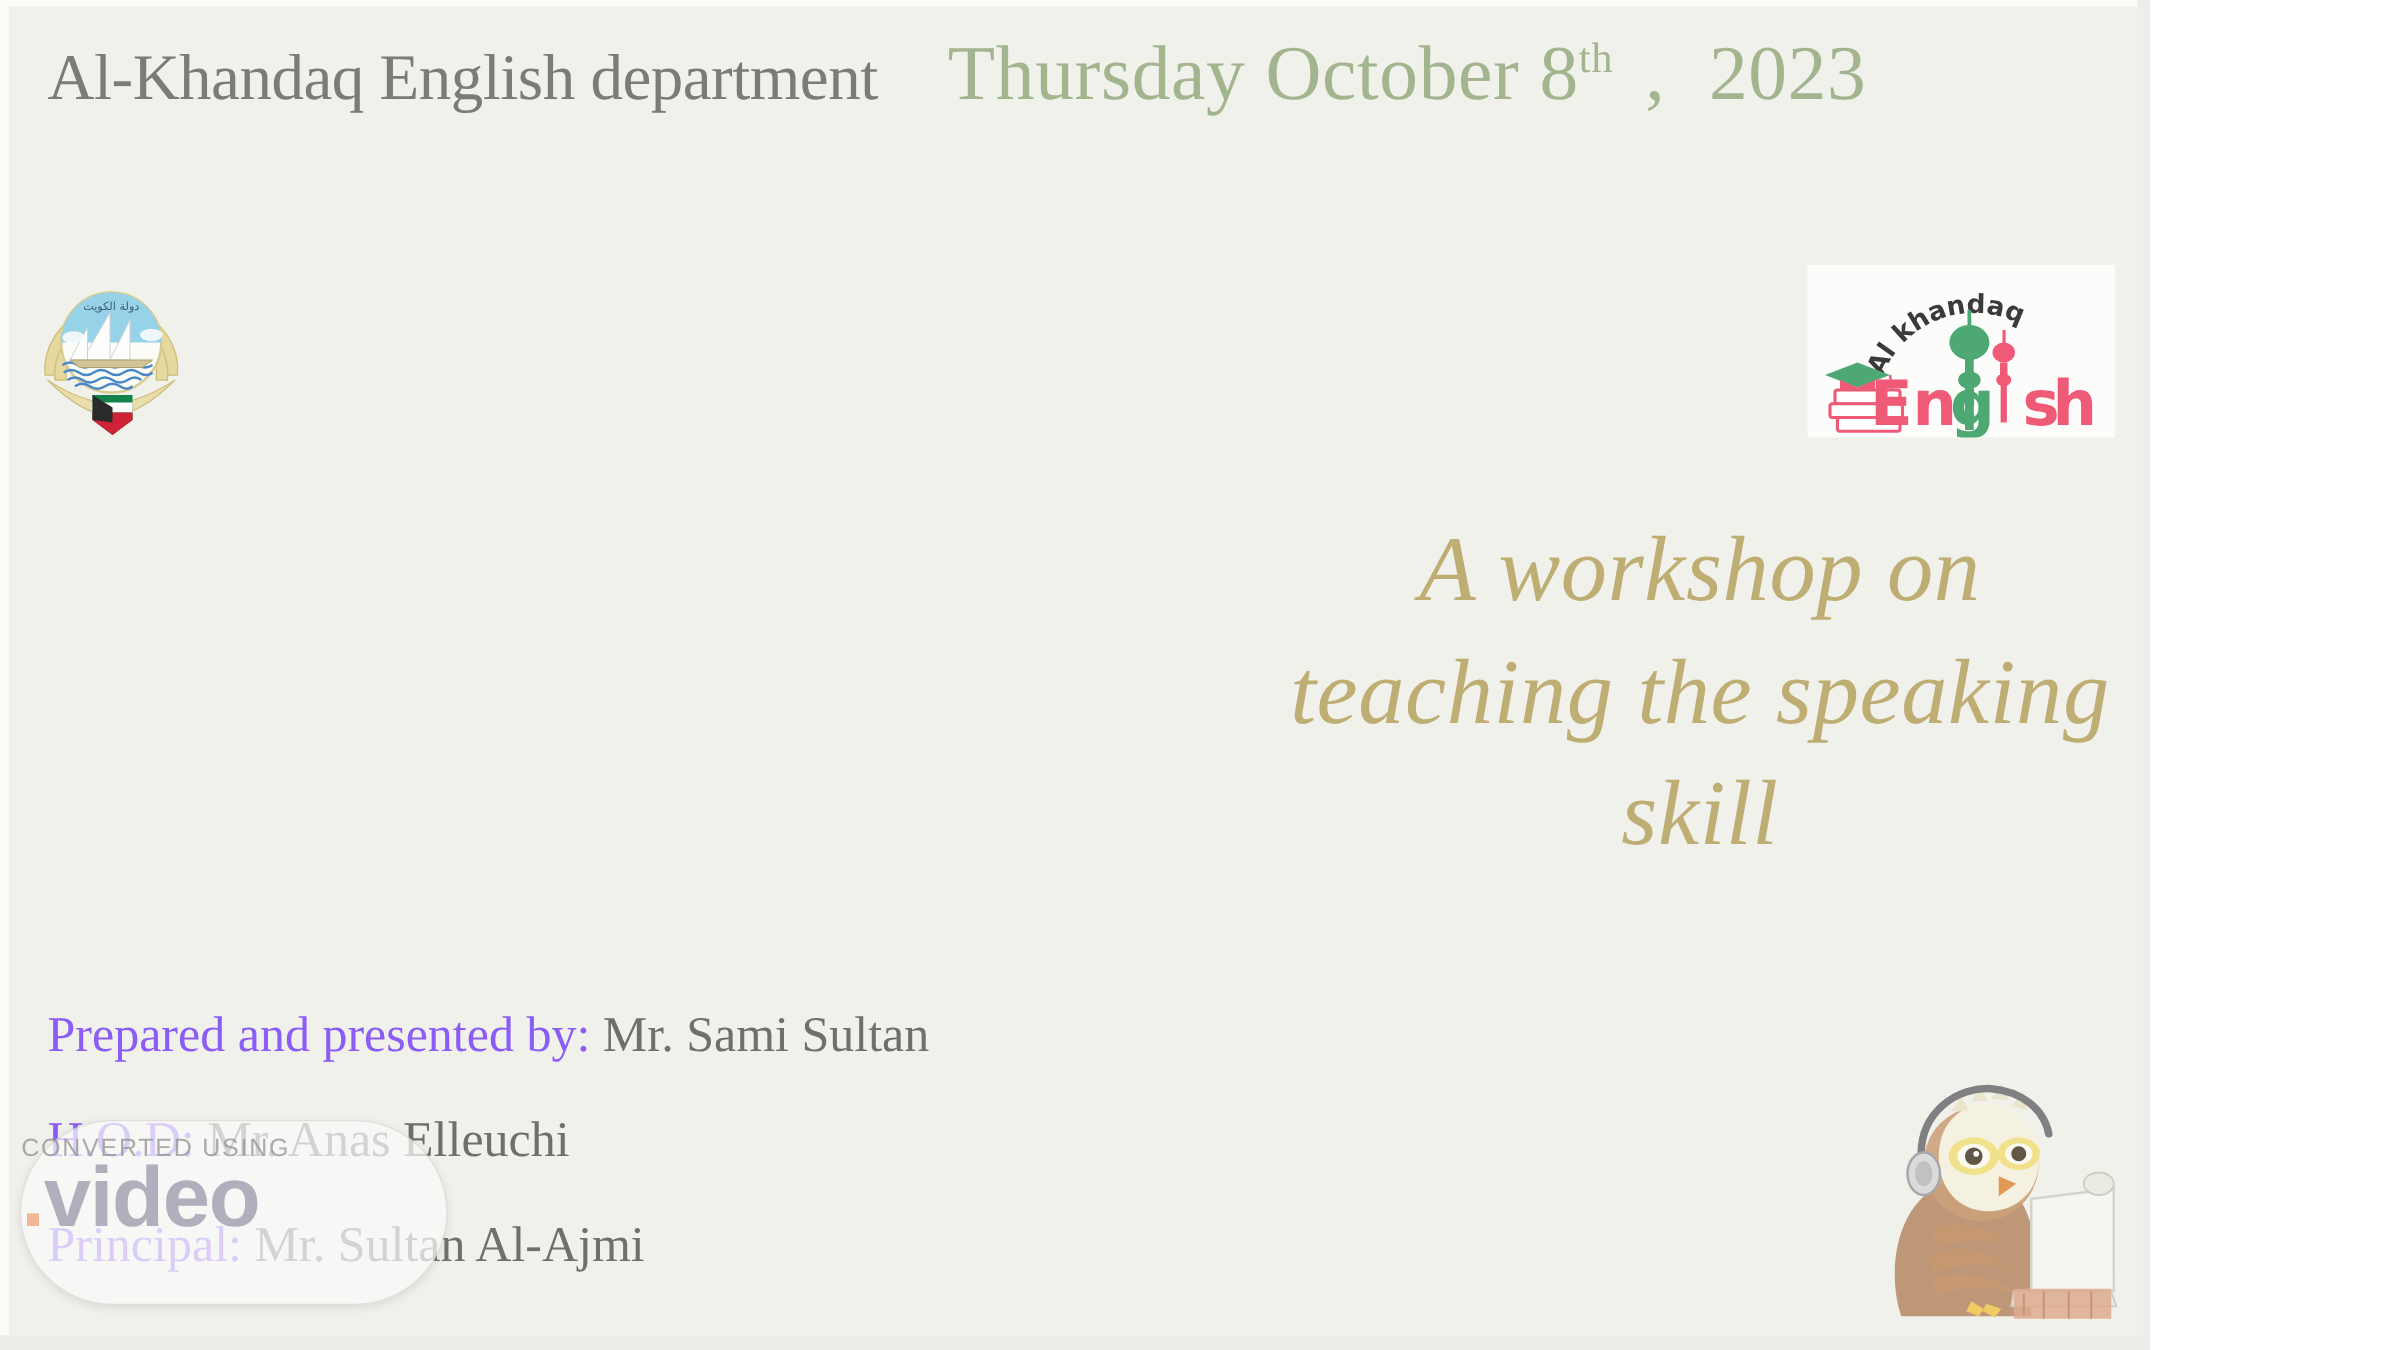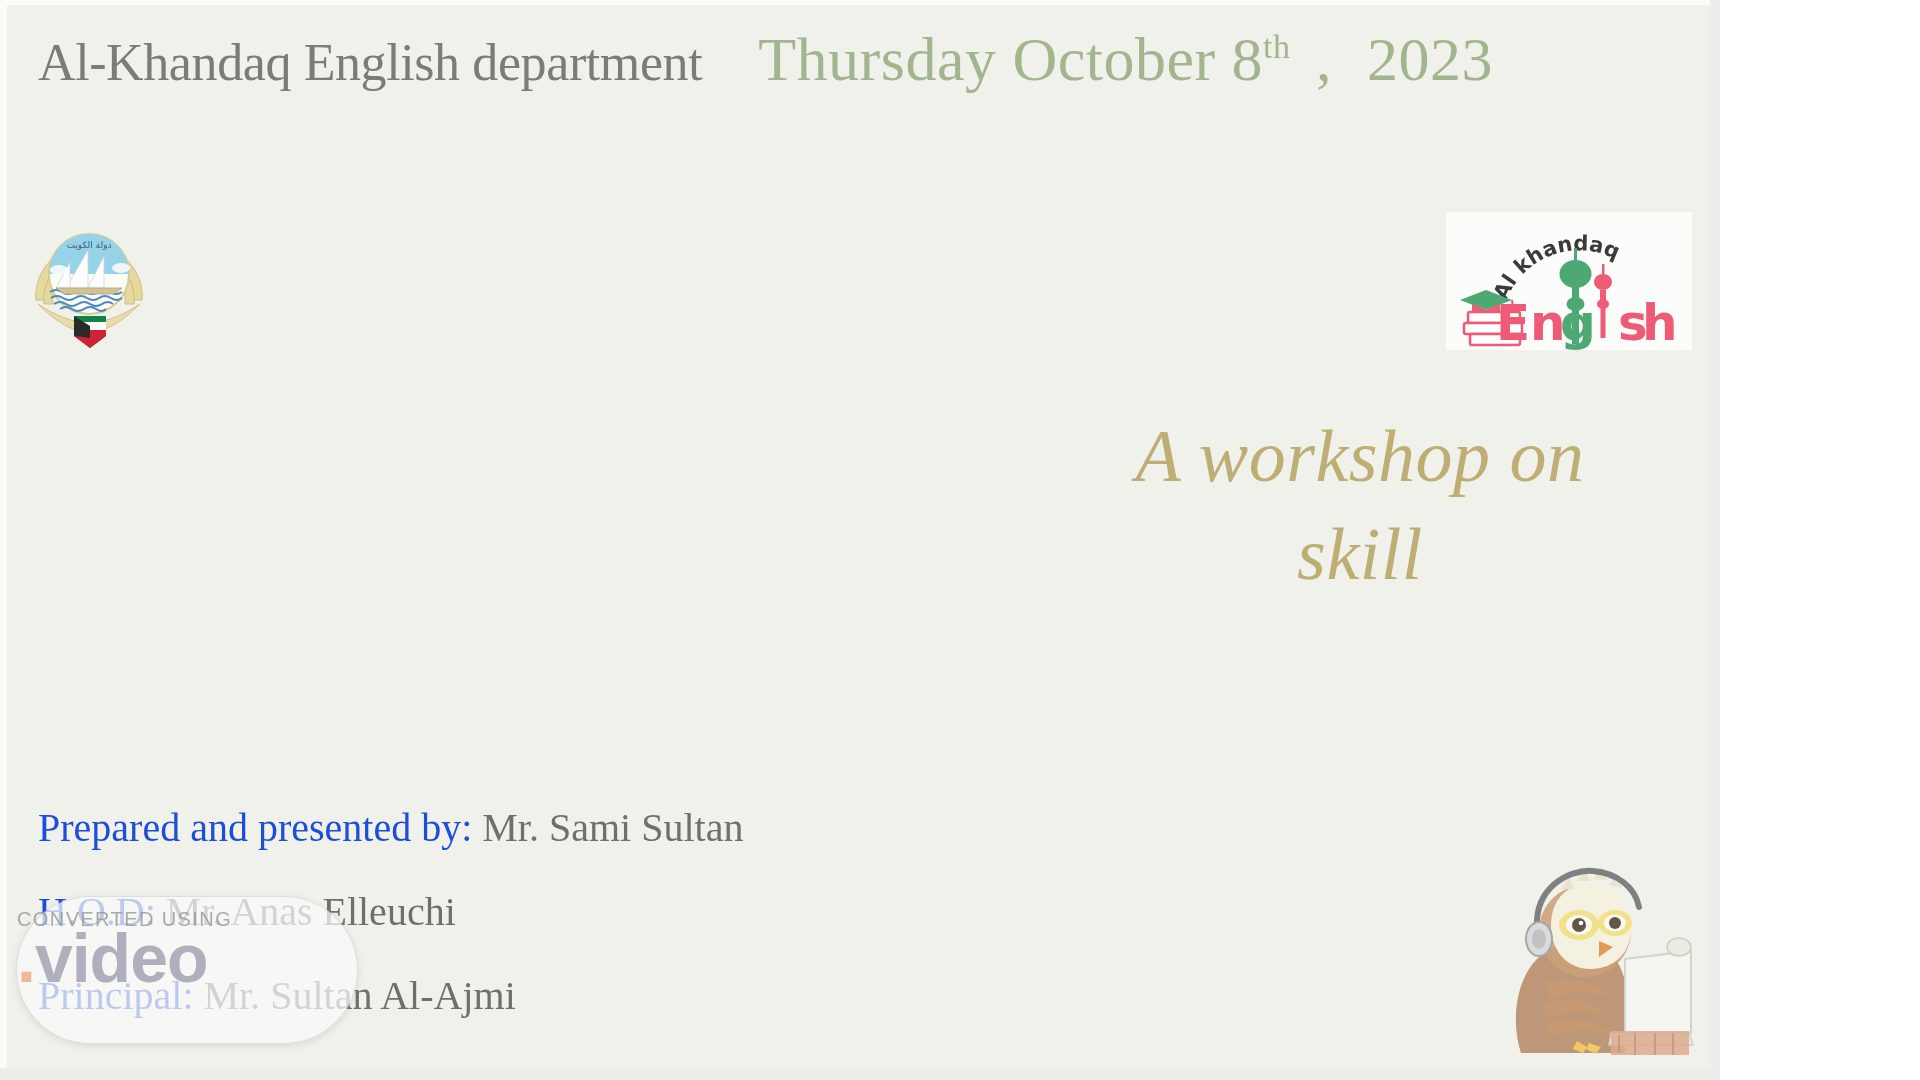--- a/index.html
+++ b/index.html
@@ -108,21 +108,21 @@
     top: 786px;
     width: 1100px;
   }
   .credit-line {
     font-size: 40px;
     line-height: 84px;
     white-space: nowrap;
     color: #6f6f6d;
   }
   .credit-label { color: #f4848f; }
-  .credit-label.strong { color: #1d4ed8; }
+  .credit-label.strong { color: #8b5cf6; }
   .credit-value { color: #6f6f6d; }
 
   
   #watermark {
     position: absolute;
     left: 16px;
     top: 896px;
     width: 342px;
     height: 148px;
     border-radius: 74px;
@@ -275,20 +275,21 @@
       <text x="114" y="128" font-family="'DejaVu Sans', sans-serif" font-size="50" font-weight="bold" fill="#4ea873">g</text>
       <text x="172" y="128" font-family="'DejaVu Sans', sans-serif" font-size="50" font-weight="bold" fill="#ef5a76">s</text>
       <text x="196" y="128" font-family="'DejaVu Sans', sans-serif" font-size="50" font-weight="bold" fill="#ef5a76">h</text>
 
       <text transform="translate(133,126) rotate(-90)" font-family="'DejaVu Sans', sans-serif" font-size="13" font-weight="bold" fill="#4ea873">Dept</text>
     </svg>
   </div>
 
   <div id="workshop-title">
     <div>A workshop on</div>
+    <div>teaching the speaking</div>
     <div>skill</div>
   </div>
 
   <div id="credits">
     <div class="credit-line">
       <span class="credit-label strong">Prepared and presented by:</span><span class="credit-value"> Mr. Sami Sultan</span>
     </div>
     <div class="credit-line">
       <span class="credit-label strong">H.O.D:</span><span class="credit-value"> Mr. Anas Elleuchi</span>
     </div>

